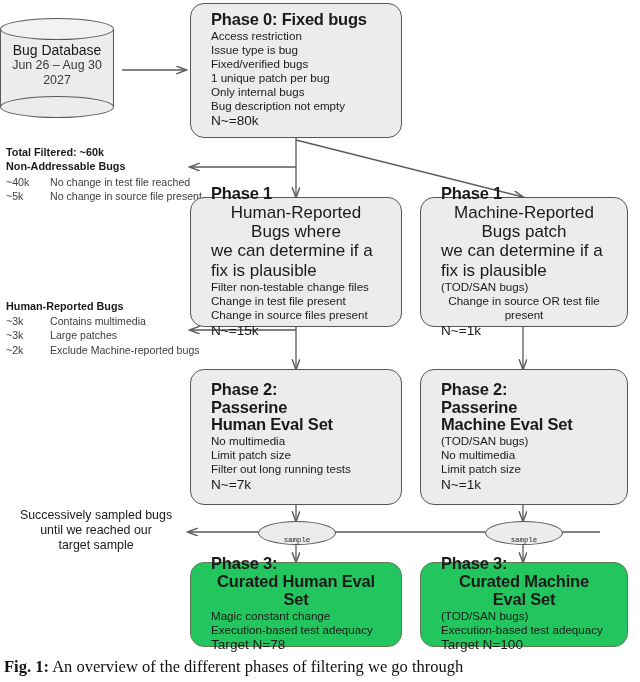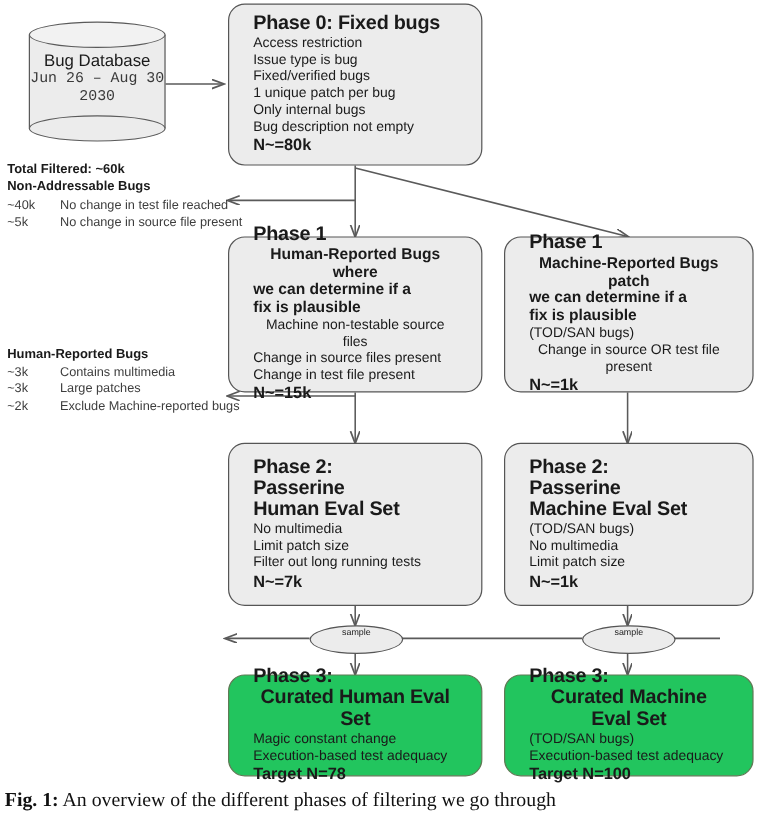--- a/index.html
+++ b/index.html
@@ -12,49 +12,49 @@
     position:relative;
   }
   #figure{position:absolute;left:0;top:0;width:640px;height:682px;}
   svg#wires{position:absolute;left:0;top:0;width:640px;height:682px;pointer-events:none;}
 
   .node{position:absolute;box-sizing:border-box;border:1.4px solid #555;border-radius:14px;
         background:#ececec;text-align:center;display:flex;flex-direction:column;
         align-items:flex-start;justify-content:center;padding:4px 20px;}
   .node.green{background:#22c55e;border-color:#5f7a55;}
   .node .ttl{font-weight:bold;font-size:16.5px;line-height:1.08;letter-spacing:-.2px;}
-  .node .sub{font-weight:bold;font-size:13px;line-height:1.13;}
+  .node .sub{font-weight:normal;font-size:17px;line-height:1.13;}
   .node .ln{font-size:11.6px;line-height:1.2;}
-  .node .nval{font-weight:bold;font-size:13.6px;line-height:1.2;margin-top:1px;}
+  .node .nval{font-weight:normal;font-size:13.6px;line-height:1.2;margin-top:1px;}
 
   
-  #db{position:absolute;left:24px;top:18px;width:114px;height:100px;}
+  #db{position:absolute;left:0;top:18px;width:114px;height:100px;}
   #db .body{position:absolute;left:0;top:11px;width:114px;height:78px;background:#ececec;
             border-left:1.4px solid #5a5a5a;border-right:1.4px solid #5a5a5a;box-sizing:border-box;}
   #db .top{position:absolute;left:0;top:0;width:114px;height:22px;background:#f2f2f2;
            border:1.4px solid #5a5a5a;border-radius:50%;box-sizing:border-box;}
   #db .bot{position:absolute;left:0;top:78px;width:114px;height:22px;background:#ececec;
            border:1.4px solid #5a5a5a;border-radius:50%;box-sizing:border-box;}
   #db .txt{position:absolute;left:0;top:24px;width:114px;text-align:center;}
   #db .t1{font-size:14px;line-height:1.15;color:#1a1a1a;}
-  #db .t2{font-size:12.4px;line-height:1.2;color:#3a3a3a;font-family:Liberation Mono, monospace;}
+  #db .t2{font-size:12.4px;line-height:1.2;color:#3a3a3a;}
 
   
-  .filt{position:absolute;left:6px;font-size:10.6px;color:#3d3d3d;line-height:1.33;}
+  .filt{position:absolute;left:6px;font-size:10.6px;color:#3d3d3d;line-height:1.33;margin-top:11px;}
   .filt .hd{font-weight:bold;color:#1a1a1a;font-size:10.8px;}
   .filt table{border-collapse:collapse;margin-top:1px;}
   .filt td{padding:0 0 0 0;font-size:10.6px;color:#3d3d3d;vertical-align:top;}
   .filt td.k{width:44px;}
 
   .sidenote{position:absolute;left:6px;top:508px;width:180px;text-align:center;
             font-size:12.4px;line-height:1.2;color:#1a1a1a;}
 
   .samp{position:absolute;width:76px;height:22px;border:1.2px solid #555;border-radius:50%;
-        background:#ececec;display:flex;align-items:flex-start;justify-content:center;
-        font-size:7.4px;color:#222;}
+        background:#ececec;display:flex;align-items:flex-end;justify-content:center;
+        font-size:7.4px;color:#222;font-family:Liberation Mono, monospace;}
 
   .caption{position:absolute;left:4px;top:657px;width:636px;
            font-family:"Liberation Serif", serif;font-size:16.5px;color:#111;}
   .caption b{font-weight:bold;}
 </style>
 </head>
 <body>
 
 <div id="figure">
 
@@ -96,21 +96,21 @@
     </g>
   </svg>
 
   <div id="db">
     <div class="body"></div>
     <div class="bot"></div>
     <div class="top"></div>
     <div class="txt">
       <div class="t1">Bug Database</div>
       <div class="t2">Jun 26 – Aug 30</div>
-      <div class="t2">2030</div>
+      <div class="t2">2027</div>
     </div>
   </div>
 
   <div class="node" style="left:190px;top:3px;width:212px;height:135px;">
     <div class="ttl">Phase 0: Fixed bugs</div>
     <div class="ln">Access restriction</div>
     <div class="ln">Issue type is bug</div>
     <div class="ln">Fixed/verified bugs</div>
     <div class="ln">1 unique patch per bug</div>
     <div class="ln">Only internal bugs</div>
@@ -133,23 +133,23 @@
       </tr>
     </tbody>
       </table>
   </div>
 
   <div class="node" style="left:190px;top:197px;width:212px;height:130px;">
     <div class="ttl">Phase 1</div>
     <div class="sub">Human-Reported Bugs where</div>
     <div class="sub">we can determine if a</div>
     <div class="sub">fix is plausible</div>
-    <div class="ln">Machine non-testable source files</div>
+    <div class="ln">Filter non-testable change files</div>
+    <div class="ln">Change in test file present</div>
     <div class="ln">Change in source files present</div>
-    <div class="ln">Change in test file present</div>
     <div class="nval">N~=15k</div>
   </div>
 
   <div class="node" style="left:420px;top:197px;width:208px;height:130px;">
     <div class="ttl">Phase 1</div>
     <div class="sub">Machine-Reported Bugs patch</div>
     <div class="sub">we can determine if a</div>
     <div class="sub">fix is plausible</div>
     <div class="ln">(TOD/SAN bugs)</div>
     <div class="ln">Change in source OR test file present</div>
@@ -196,20 +196,25 @@
     <div class="nval">N~=1k</div>
   </div>
 
   <div class="samp" style="left:258px;top:521px;">
     <span>sample</span>
   </div>
   <div class="samp" style="left:485px;top:521px;">
     <span>sample</span>
   </div>
 
+  <div class="sidenote">
+    <div>Successively sampled bugs</div>
+    <div>until we reached our</div>
+    <div>target sample</div>
+  </div>
 
   <div class="node green" style="left:190px;top:562px;width:212px;height:85px;">
     <div class="ttl">Phase 3:</div>
     <div class="ttl">Curated Human Eval Set</div>
     <div class="ln">Magic constant change</div>
     <div class="ln">Execution-based test adequacy</div>
     <div class="nval">Target N=78</div>
   </div>
 
   <div class="node green" style="left:420px;top:562px;width:208px;height:85px;">

